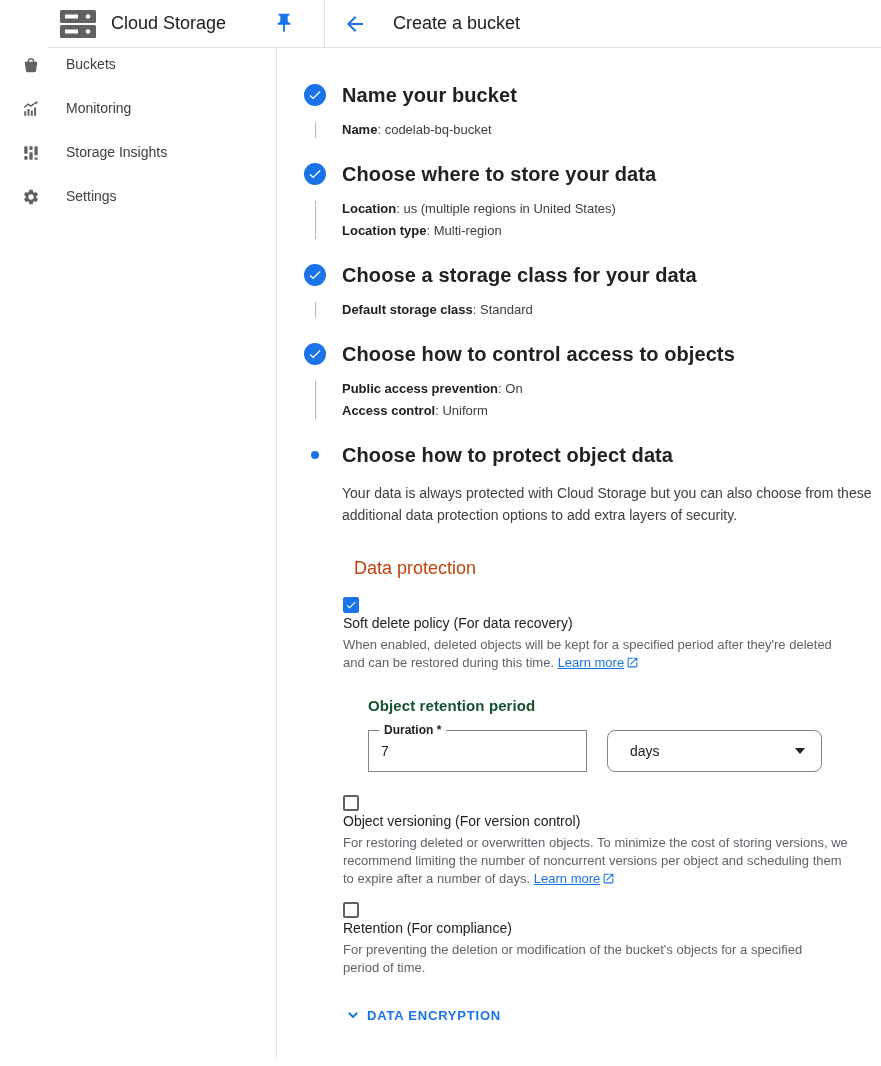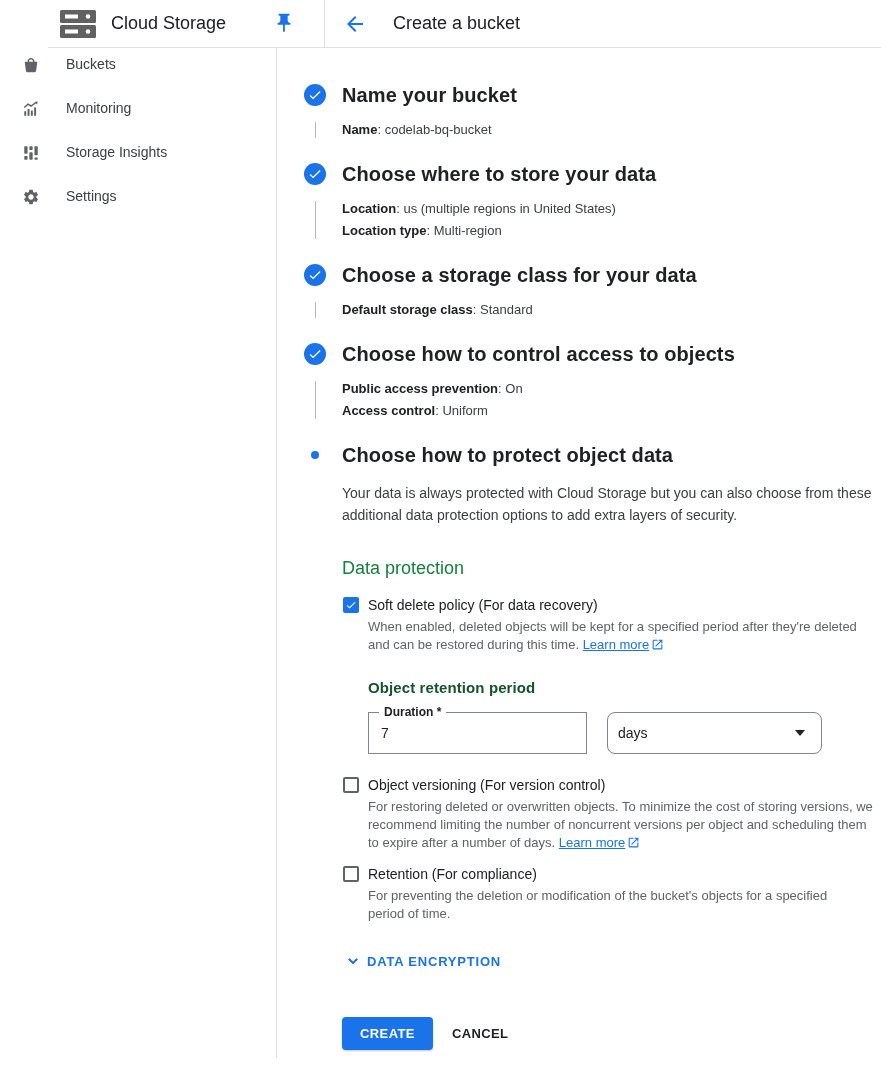--- a/index.html
+++ b/index.html
@@ -32,37 +32,37 @@
   .step-dot { width:8px; height:8px; border-radius:50%; background:#1a73e8; }
   .step-title { font-size:20px; font-weight:700; color:#202124; line-height:22px; letter-spacing:.1px; }
   .step-details { position:relative; margin-top:13px; }
   .step-details::before { content:""; position:absolute; left:-27px; top:3px; bottom:3px; border-left:1px solid #b5b8bd; }
   .detail-line { font-size:13px; color:#3c4043; line-height:22px; }
   .detail-label { font-weight:700; color:#202124; }
   .detail-label::after { content:": "; font-weight:400; color:#3c4043; }
   .step-desc { margin-top:16px; font-size:14px; color:#3c4043; line-height:22px; max-width:545px; }
 
   
-  .section-title { font-size:18px; font-weight:400; color:#15803d; margin:32px 0 16px; }
-  .option { display:flex; margin:0 0 12px 1px; }
+  .section-title { font-size:18px; font-weight:400; color:#c2410c; margin:32px 12px 16px; }
+  .option { display:flex; margin:0 0 12px 1px;flex-direction:column; }
   .checkbox { width:16px; height:16px; border:2px solid #5f6368; border-radius:2px; margin:2px 9px 0 0; flex:0 0 auto; cursor:pointer; position:relative; background:#fff; }
   .checkbox.checked { background:#1a73e8; border-color:#1a73e8; }
   .checkbox.checked svg { position:absolute; left:0; top:0; width:12px; height:12px; }
   .option-label { font-size:14px; color:#202124; line-height:20px; cursor:pointer; }
   .option-desc { font-size:13px; color:#5f6368; line-height:18px; max-width:500px; margin-top:3px; }
   .learn-more { color:#1a73e8; text-decoration:underline; cursor:pointer; white-space:nowrap; }
   .ext-icon { width:13px; height:13px; vertical-align:-2px; margin-left:2px; }
 
   .retention-block { margin:25px 0 21px 26px; }
   .retention-title { font-size:15px; font-weight:700; color:#14532d; margin-bottom:16px; letter-spacing:.1px; }
   .fields { display:flex; gap:20px; }
   .text-field { position:relative; width:219px; height:42px; border:1px solid #80868b; border-radius:0; background:#fff; }
   .text-field .floating-label { position:absolute; top:-8px; left:10px; background:#fff; padding:0 5px; font-size:12px; font-weight:700; color:#202124; line-height:14px; }
   .text-field input { border:none; outline:none; background:transparent; width:100%; height:100%; padding:0 12px; font-size:14px; color:#202124; font-family:inherit; border-radius:8px; }
-  .select-field { width:215px; height:42px; border:1px solid #80868b; border-radius:8px; display:flex; align-items:center; justify-content:space-between; padding:0 16px 0 10px; cursor:pointer; background:#fff; }
+  .select-field { width:215px; height:42px; border:1px solid #80868b; border-radius:8px; display:flex; align-items:center; justify-content:space-between; padding:0 16px 0 22px; cursor:pointer; background:#fff; }
   .select-value { font-size:14px; color:#202124; }
   .select-caret { width:0; height:0; border-left:5px solid transparent; border-right:5px solid transparent; border-top:6px solid #202124; }
 
   .expander { display:flex; align-items:center; margin:29px 0 0 2px; cursor:pointer; background:none; border:none; padding:0; }
   .expander-icon { width:18px; height:18px; margin-right:5px; }
   .expander-label { font-size:13px; font-weight:700; color:#1a73e8; letter-spacing:.8px; }
 
   .actions { display:flex; align-items:center; gap:19px; margin-top:47px; }
   .create-btn { background:#1a73e8; color:#fff; border:none; border-radius:4px; padding:9px 18px; font-size:13px; font-weight:700; letter-spacing:.4px; cursor:pointer; font-family:inherit; box-shadow:0 1px 2px rgba(60,64,67,.3); }
   .cancel-btn { background:none; border:none; color:#202124; font-size:13px; font-weight:700; letter-spacing:.4px; cursor:pointer; font-family:inherit; }

